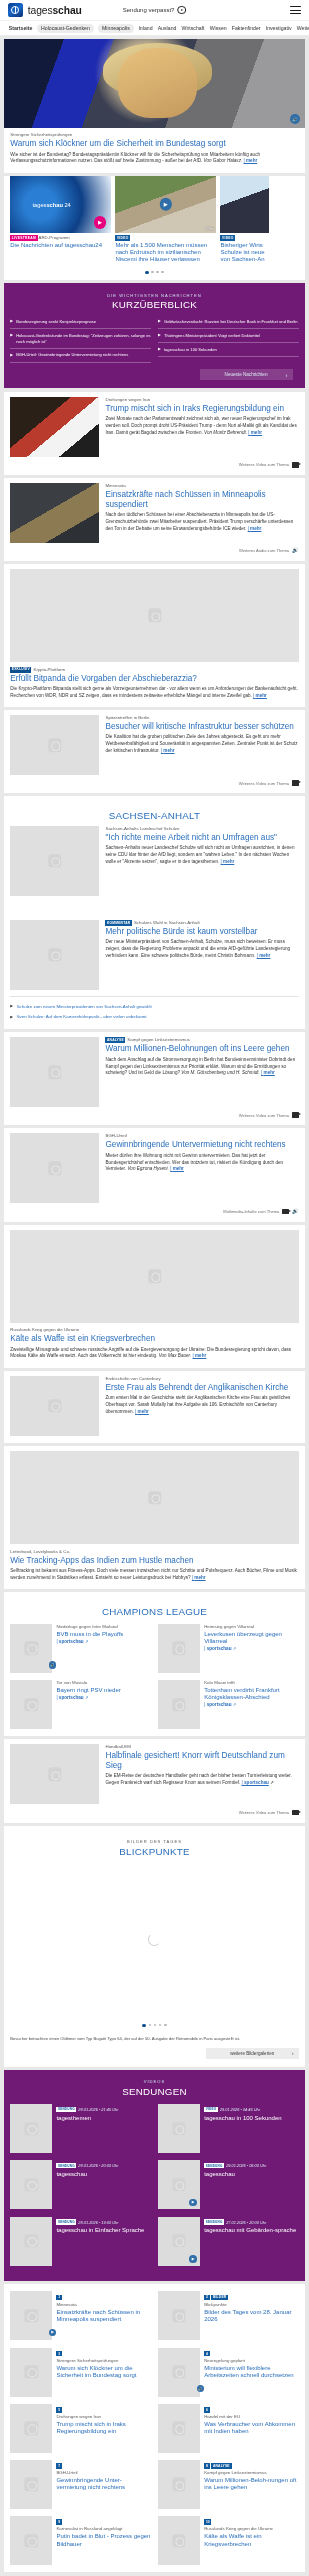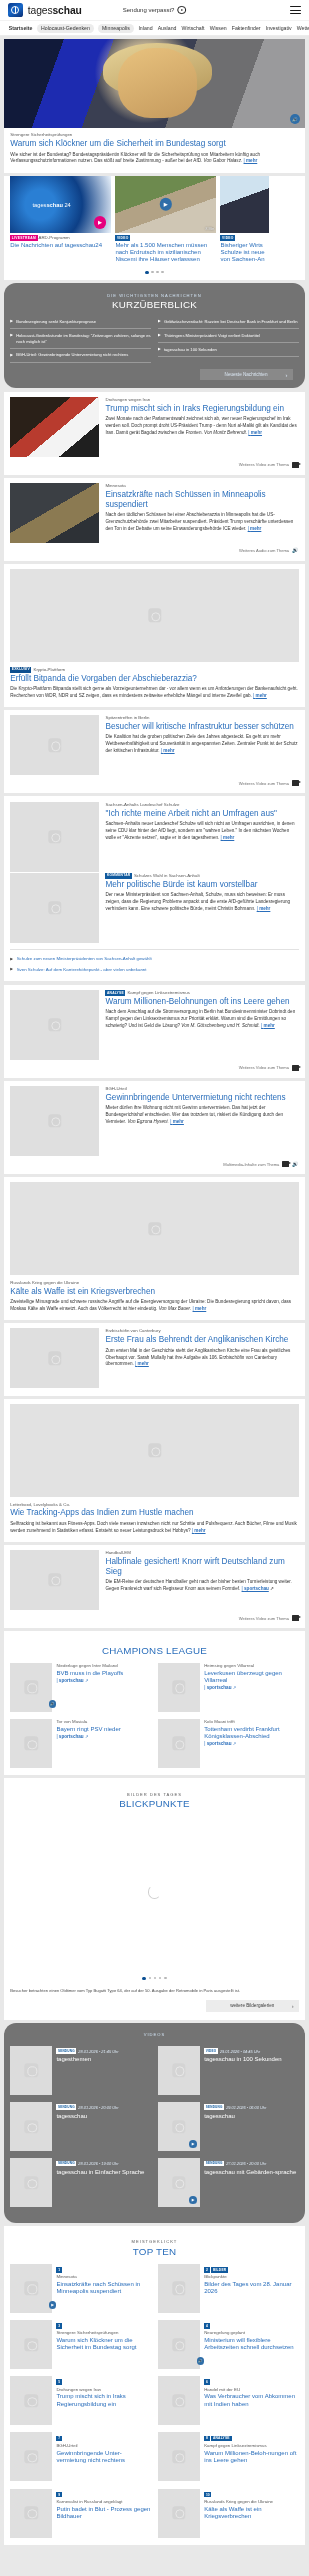--- a/index.html
+++ b/index.html
@@ -248,21 +248,21 @@
   .badge-live { background: #e6007e; }
   .badge-video { background: #105a9e; }
   .slide .cap { margin-top: 2.6px; font-size: 4.4px; color: #5a5a5a; }
   .slide .ctitle { font-size: 6px; line-height: 1.2; color: #2a6ebb; margin-top: 1px; }
 
   .dots { display: flex; justify-content: center; gap: 2.6px; padding: 7.2px 0 6.2px; }
   .dots i { width: 2.6px; height: 2.6px; border-radius: 50%; background: #b8b8b8; display: block; }
   .dots i.on { background: #0b4f93; width: 3.6px; height: 3.6px; }
 
   
-  .blue { background: #737373; color: #fff; margin: 3.1px 4.1px; padding: 1px 0 8.2px; border-radius: 12px; }
+  .blue { background: #701a75; color: #fff; margin: 3.1px 4.1px; padding: 1px 0 8.2px; }
   .kurz-list { padding: 0 6.2px; }
   .kurz-cols { display: flex; gap: 7.2px; }
   .kurz-col { flex: 1; }
   .kurz-item {
     display: flex; gap: 3.1px;
     font-size: 4.1px; line-height: 1.4;
     padding: 3.6px 0;
     border-bottom: 0.5px solid rgba(255,255,255,.28);
     color: #fff;
   }
@@ -559,31 +559,34 @@
         <p class="teaser"><span>Die Koalition hat die groben politischen Ziele des Jahres abgesteckt. Es geht um mehr Wettbewerbsfähigkeit und Souveränität in angespannten Zeiten. Zentraler Punkt ist der Schutz der kritischen Infrastruktur. </span><a class="more" href="#">mehr</a></p>
       </div>
     </div>
     <div class="meta-right">
         <span>Weiteres Video zum Thema</span>
         <span class="icon-box cam"></span>
       </div>
   </div>
 
   <div class="card">
+    <div class="sec-head">
+      <div class="title">SACHSEN-ANHALT</div>
+    </div>
     <div class="row">
       <div class="img tall">
           <div class="ph-logo"></div>
         </div>
       <div class="txt">
         <div class="kicker">Sachsen-Anhalts Landeschef Schulze</div>
         <h2 class="headline">"Ich richte meine Arbeit nicht an Umfragen aus"</h2>
         <p class="teaser"><span>Sachsen-Anhalts neuer Landeschef Schulze will sich nicht an Umfragen ausrichten, in denen seine CDU klar hinter der AfD liegt, sondern am "wahren Leben." In den nächsten Wochen wolle er "Akzente setzen", sagte er in den tagesthemen. </span><a class="more" href="#">mehr</a></p>
       </div>
     </div>
-    <div class="row" style="margin-top:1px">
+    <div class="row" style="margin-top:24px">
       <div class="img tall">
           <div class="ph-logo"></div>
         </div>
       <div class="txt">
         <div class="kicker"><span class="tag">KOMMENTAR</span><span>Schulzes Wahl in Sachsen-Anhalt</span></div>
         <h2 class="headline">Mehr politische Bürde ist kaum vorstellbar</h2>
         <p class="teaser"><span>Der neue Ministerpräsident von Sachsen-Anhalt, Schulze, muss sich beweisen: Er muss zeigen, dass die Regierung Probleme anpackt und die erste AfD-geführte Landesregierung verhindern kann. Eine schwere politische Bürde, meint Christin Bohmann. </span><a class="more" href="#">mehr</a></p>
       </div>
     </div>
     <div class="linklist">
@@ -662,87 +665,87 @@
         <div class="ph-logo"></div>
       </div>
     <div style="padding-top:4.6px">
       <div class="kicker">Letterboxd, Lovelybooks &amp; Co.</div>
       <h2 class="headline">Wie Tracking-Apps das Indien zum Hustle machen</h2>
       <p class="teaser"><span>Selftracking ist bekannt aus Fitness-Apps. Doch viele messen inzwischen nicht nur Schritte und Pulsfrequenz. Auch Bücher, Filme und Musik werden zunehmend in Statistiken erfasst. Entsteht so neuer Leistungsdruck bei Hobbys? </span><a class="more" href="#">mehr</a></p>
     </div>
   </div>
 
   <div class="card">
+    <div class="sec-head">
+      <div class="title">CHAMPIONS LEAGUE</div>
+    </div>
+    <div class="grid2" style="padding-left:0;padding-right:0">
+      <div class="gcol">
+        <div class="gitem">
+          <div class="gthumb">
+              <div class="ph-logo"></div>
+              <div class="play-sm">🔊</div>
+            </div>
+          <div class="gtxt">
+            <div class="kicker">Niederlage gegen Inter Mailand</div>
+            <h3 class="headline-sm">BVB muss in die Playoffs</h3>
+            <div class="gsub"><span class="more">sportschau</span> <span class="ext">↗</span></div>
+          </div>
+        </div>
+        <div class="gitem">
+          <div class="gthumb">
+              <div class="ph-logo"></div>
+            </div>
+          <div class="gtxt">
+            <div class="kicker">Tor von Musiala</div>
+            <h3 class="headline-sm">Bayern ringt PSV nieder</h3>
+            <div class="gsub"><span class="more">sportschau</span> <span class="ext">↗</span></div>
+          </div>
+        </div>
+      </div>
+      <div class="gcol">
+        <div class="gitem">
+          <div class="gthumb">
+              <div class="ph-logo"></div>
+            </div>
+          <div class="gtxt">
+            <div class="kicker">Heimsieg gegen Villarreal</div>
+            <h3 class="headline-sm">Leverkusen überzeugt gegen Villarreal</h3>
+            <div class="gsub"><span class="more">sportschau</span> <span class="ext">↗</span></div>
+          </div>
+        </div>
+        <div class="gitem">
+          <div class="gthumb">
+              <div class="ph-logo"></div>
+            </div>
+          <div class="gtxt">
+            <div class="kicker">Kolo Muani trifft</div>
+            <h3 class="headline-sm">Tottenham verdirbt Frankfurt Königsklassen-Abschied</h3>
+            <div class="gsub"><span class="more">sportschau</span> <span class="ext">↗</span></div>
+          </div>
+        </div>
+      </div>
+    </div>
+  </div>
+
+  <div class="card">
     <div class="row">
       <div class="img">
           <div class="ph-logo"></div>
         </div>
       <div class="txt">
         <div class="kicker">Handball-EM</div>
         <h2 class="headline">Halbfinale gesichert! Knorr wirft Deutschland zum Sieg</h2>
         <p class="teaser"><span>Die EM-Reise der deutschen Handballer geht nach der bisher besten Turnierleistung weiter. Gegen Frankreich warf sich Regisseur Knorr aus seinem Formtief. </span><a class="more" href="#">sportschau</a> <span>↗</span></p>
       </div>
     </div>
     <div class="meta-right">
         <span>Weiteres Video zum Thema</span>
         <span class="icon-box cam"></span>
       </div>
-  </div>
-
-  <div class="card">
-    <div class="sec-head">
-      <div class="title">CHAMPIONS LEAGUE</div>
-    </div>
-    <div class="grid2" style="padding-left:0;padding-right:0">
-      <div class="gcol">
-        <div class="gitem">
-          <div class="gthumb">
-              <div class="ph-logo"></div>
-              <div class="play-sm">🔊</div>
-            </div>
-          <div class="gtxt">
-            <div class="kicker">Niederlage gegen Inter Mailand</div>
-            <h3 class="headline-sm">BVB muss in die Playoffs</h3>
-            <div class="gsub"><span class="more">sportschau</span> <span class="ext">↗</span></div>
-          </div>
-        </div>
-        <div class="gitem">
-          <div class="gthumb">
-              <div class="ph-logo"></div>
-            </div>
-          <div class="gtxt">
-            <div class="kicker">Tor von Musiala</div>
-            <h3 class="headline-sm">Bayern ringt PSV nieder</h3>
-            <div class="gsub"><span class="more">sportschau</span> <span class="ext">↗</span></div>
-          </div>
-        </div>
-      </div>
-      <div class="gcol">
-        <div class="gitem">
-          <div class="gthumb">
-              <div class="ph-logo"></div>
-            </div>
-          <div class="gtxt">
-            <div class="kicker">Heimsieg gegen Villarreal</div>
-            <h3 class="headline-sm">Leverkusen überzeugt gegen Villarreal</h3>
-            <div class="gsub"><span class="more">sportschau</span> <span class="ext">↗</span></div>
-          </div>
-        </div>
-        <div class="gitem">
-          <div class="gthumb">
-              <div class="ph-logo"></div>
-            </div>
-          <div class="gtxt">
-            <div class="kicker">Kolo Muani trifft</div>
-            <h3 class="headline-sm">Tottenham verdirbt Frankfurt Königsklassen-Abschied</h3>
-            <div class="gsub"><span class="more">sportschau</span> <span class="ext">↗</span></div>
-          </div>
-        </div>
-      </div>
-    </div>
   </div>
 
   <div class="card">
     <div class="sec-head">
       <div class="over">BILDER DES TAGES</div>
       <div class="title">BLICKPUNKTE</div>
     </div>
     <div class="loader-box">
       <div class="spinner"></div>
     </div>
@@ -756,20 +759,21 @@
     <div class="gallery-cap" style="padding-left:0;padding-right:0">Besucher betrachten einen Oldtimer vom Typ Bugatti Type 64, der auf der 50. Ausgabe der Retromobile in Paris ausgestellt ist.</div>
     <div class="btn-grey">
         <span>weitere Bildergalerien</span>
         <span class="chev">›</span>
       </div>
   </div>
 
   <div class="blue">
     <div class="sec-head on-blue">
       <div class="over">VIDEOS</div>
+      <div class="title">SENDUNGEN</div>
     </div>
     <div class="sgrid">
       <div style="flex:1">
         <div class="sitem">
           <div class="sthumb">
               <div class="ph-logo"></div>
             </div>
           <div>
             <div><span class="sbadge">SENDUNG</span><span class="stime">28.01.2026 • 21:45 Uhr</span></div>
             <div class="stitle">tagesthemen</div>
@@ -822,24 +826,20 @@
           <div>
             <div><span class="sbadge">SENDUNG</span><span class="stime">27.01.2026 • 20:00 Uhr</span></div>
             <div class="stitle">tagesschau mit Gebärden-sprache</div>
           </div>
         </div>
       </div>
     </div>
   </div>
 
   <div class="card">
-    <div class="sec-head">
-      <div class="over">MEISTGEKLICKT</div>
-      <div class="title">TOP TEN</div>
-    </div>
     <div class="grid2" style="padding-left:0;padding-right:0">
       <div class="gcol">
         <div class="gitem">
           <div class="gthumb">
               <div class="ph-logo"></div>
               <div class="play-sm">▶</div>
             </div>
           <div class="gtxt">
             <div><span class="rank">1</span></div>
             <div class="kicker">Minnesota</div>

